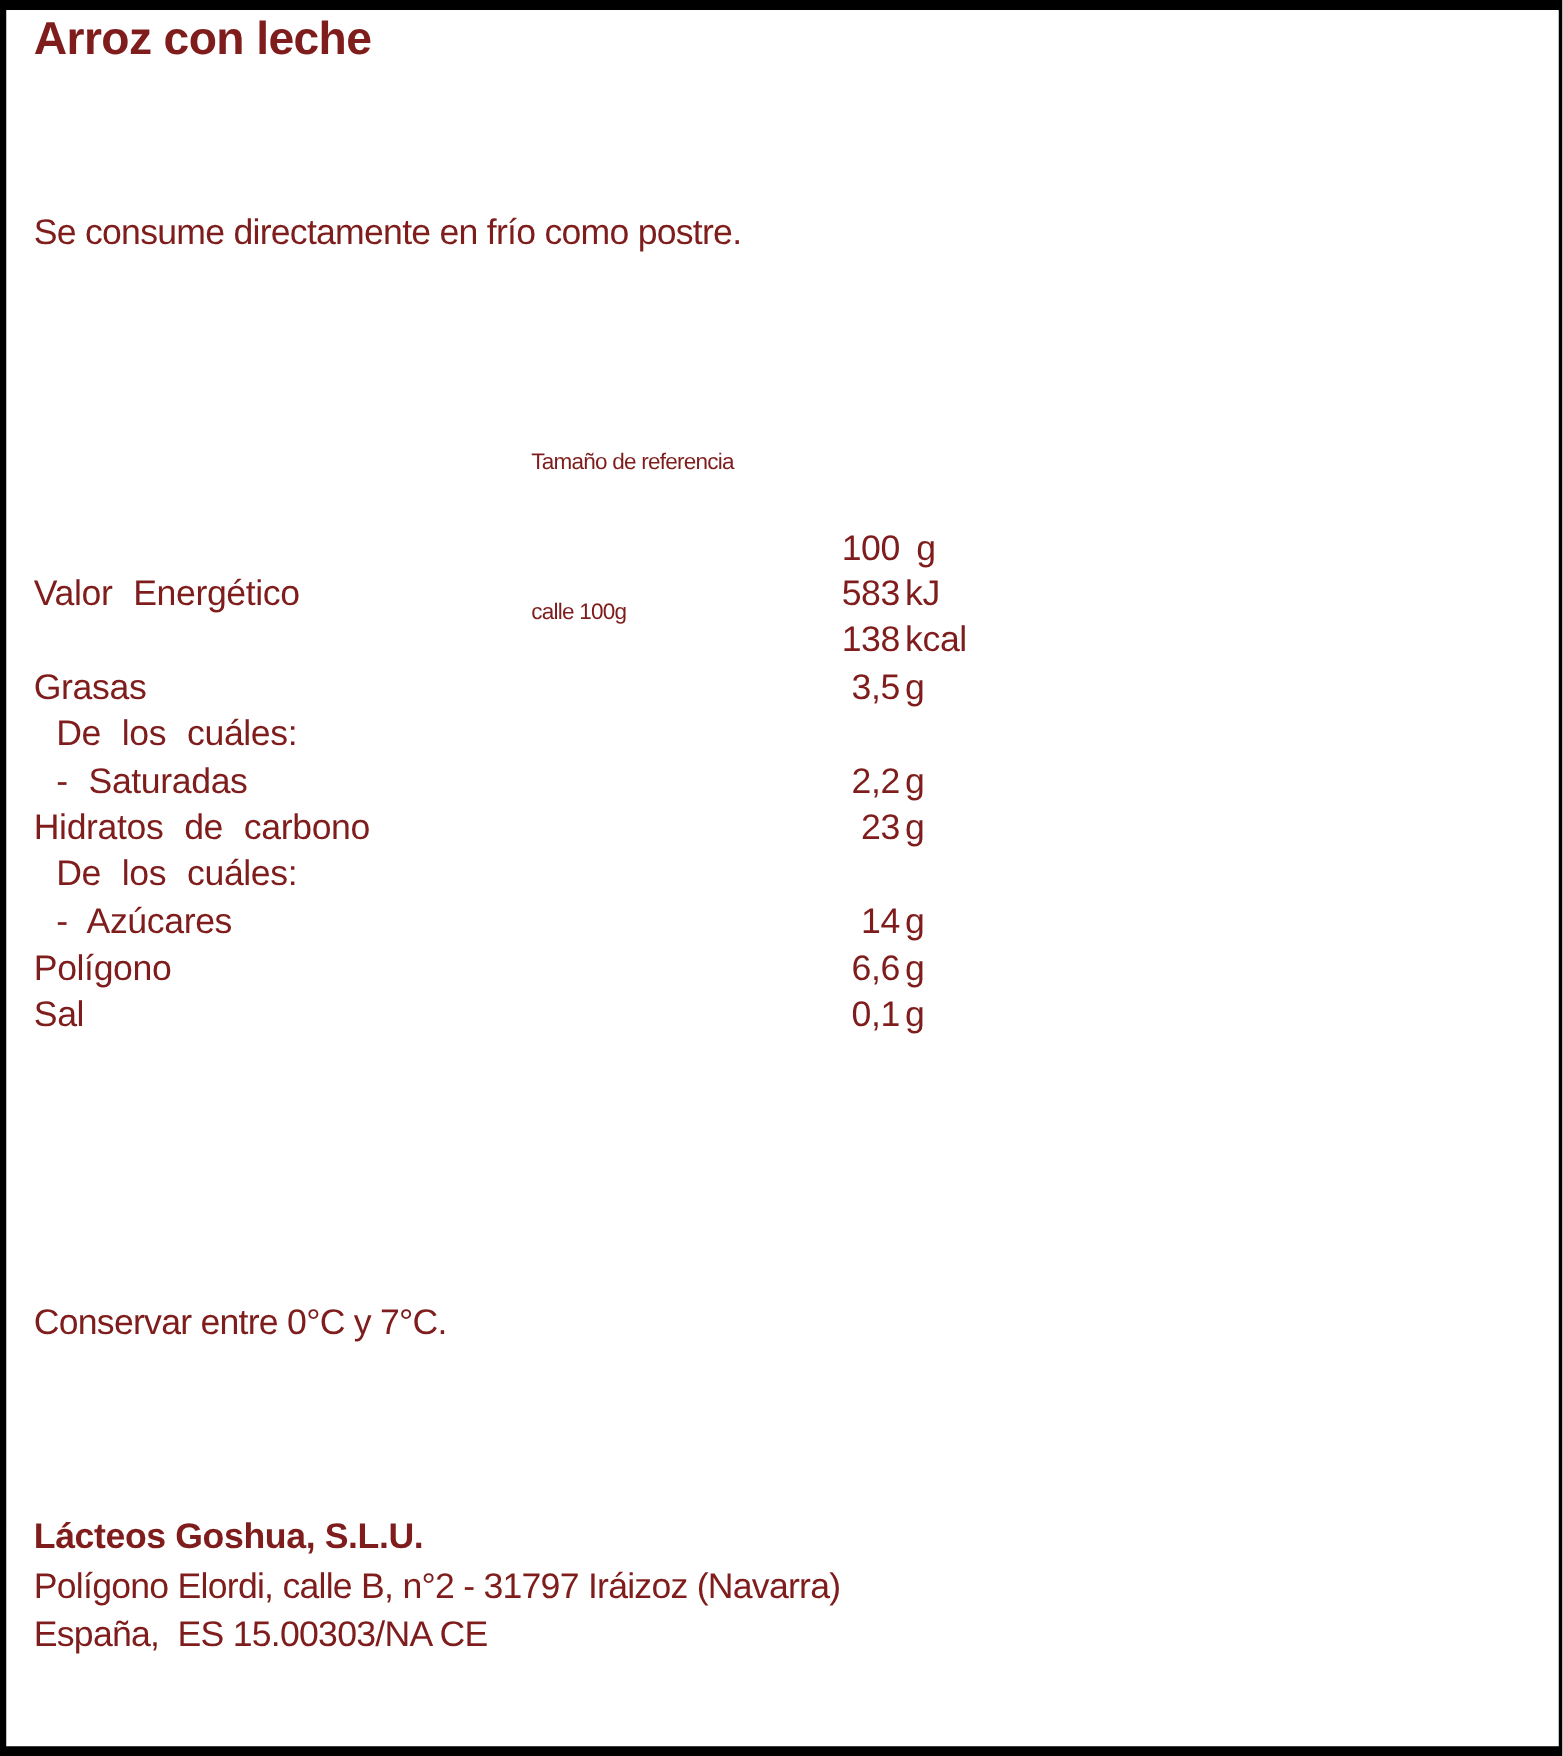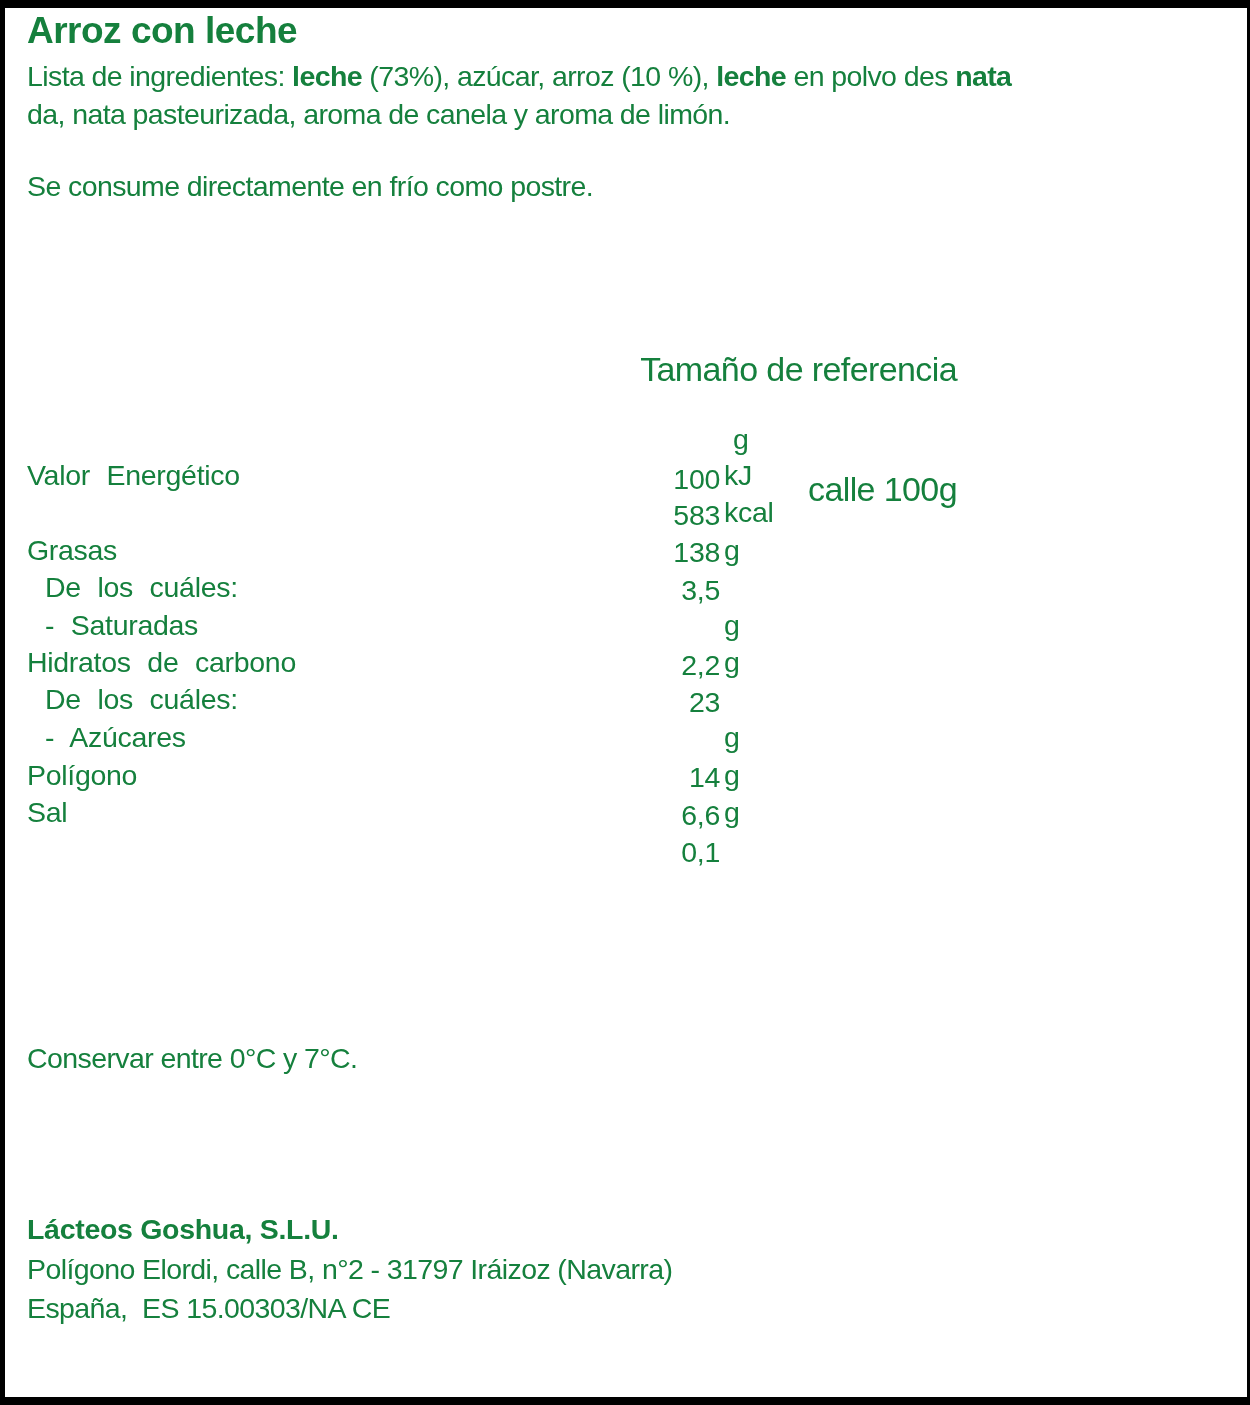--- a/index.html
+++ b/index.html
@@ -2,59 +2,59 @@
 <html><head>
 <meta charset="utf-8">
 <style>
   * { margin: 0; padding: 0; box-sizing: border-box; }
   html, body { background: #ffffff; }
   .sheet {
     position: relative;
     width: 1250px;
     height: 1405px;
     background: #ffffff;
-    color: #15803d;
+    color: #7f1d1d;
     border-style: solid;
     border-color: #000000;
     
     border-width: 8px 3px 8px 5px;
     font-family: "Liberation Sans", "DejaVu Sans", sans-serif;
     overflow: hidden;
   }
   .abs { position: absolute; white-space: pre-wrap; }
   .title {
     left: 22px; top: 1px;
     font-size: 37px; font-weight: bold;
     letter-spacing: -0.5px;
     line-height: 44px;
   }
   .bodytext { font-size: 28.5px; line-height: 38px; letter-spacing: -0.6px; }
   .ingredients { left: 22px; top: 49px; width: 1200px; }
   .ingredients .b { font-weight: bold; }
   .consume { left: 22px; top: 159px; width: 1000px; }
   .serving-header {
-    left: 452px; top: 261px; width: 500px;
-    text-align: right;
-    font-size: 34px; line-height: 40px; letter-spacing: -0.6px;
+    left: 420px; top: 261px; width: 500px;
+    text-align: left;
+    font-size: 18px; line-height: 40px; letter-spacing: -0.6px;
   }
   .nrow {
     position: absolute;
     left: 0; width: 100%; height: 38px;
     font-size: 28.5px; line-height: 38px;
   }
   .nlabel {
     position: absolute; left: 22px; top: 0;
     letter-spacing: -0.3px;
     word-spacing: 9px;
     white-space: pre-wrap;
   }
   .nlabel.ind { left: 40px; text-align: center; }
   .nnum {
     position: absolute; left: 575px; top: 0; width: 140px;
-    text-align: right; letter-spacing: -0.3px; white-space: pre-wrap; margin-top: 40px;
+    text-align: right; letter-spacing: -0.3px; white-space: pre-wrap;
   }
   .nunit {
     position: absolute; left: 719px; top: 0;
     letter-spacing: -0.3px; white-space: pre-wrap;
   }
   .nrow.colhead .nunit { left: 728px; }
   .storage { left: 22px; top: 1031px; width: 900px; }
   .pack {
     left: 22px; top: 1113px;
     font-size: 31px; font-weight: bold; line-height: 40px;
@@ -64,21 +64,20 @@
   .mfr-addr { left: 22px; top: 1242px; }
   .mfr-reg  { left: 22px; top: 1281px; }
 </style>
 </head>
 <body>
 
 <div class="sheet">
 
   <div class="abs title">Arroz con leche</div>
 
-  <div class="abs bodytext ingredients"><span>Lista de ingredientes: </span><span class="b">leche</span><span> (73%), azúcar, arroz (10 %), </span><span class="b">leche</span><span> en polvo des </span><span class="b">nata</span><br><span>da, nata pasteurizada, aroma de canela y aroma de limón.</span></div>
 
   <div class="abs bodytext consume">Se consume directamente en frío como postre.</div>
 
   <div class="abs serving-header">
     <div>Tamaño de referencia</div>
     <div>calle 100g</div>
   </div>
 
   <div class="nrow colhead" style="top:412px">
     <span class="nnum">100</span>

